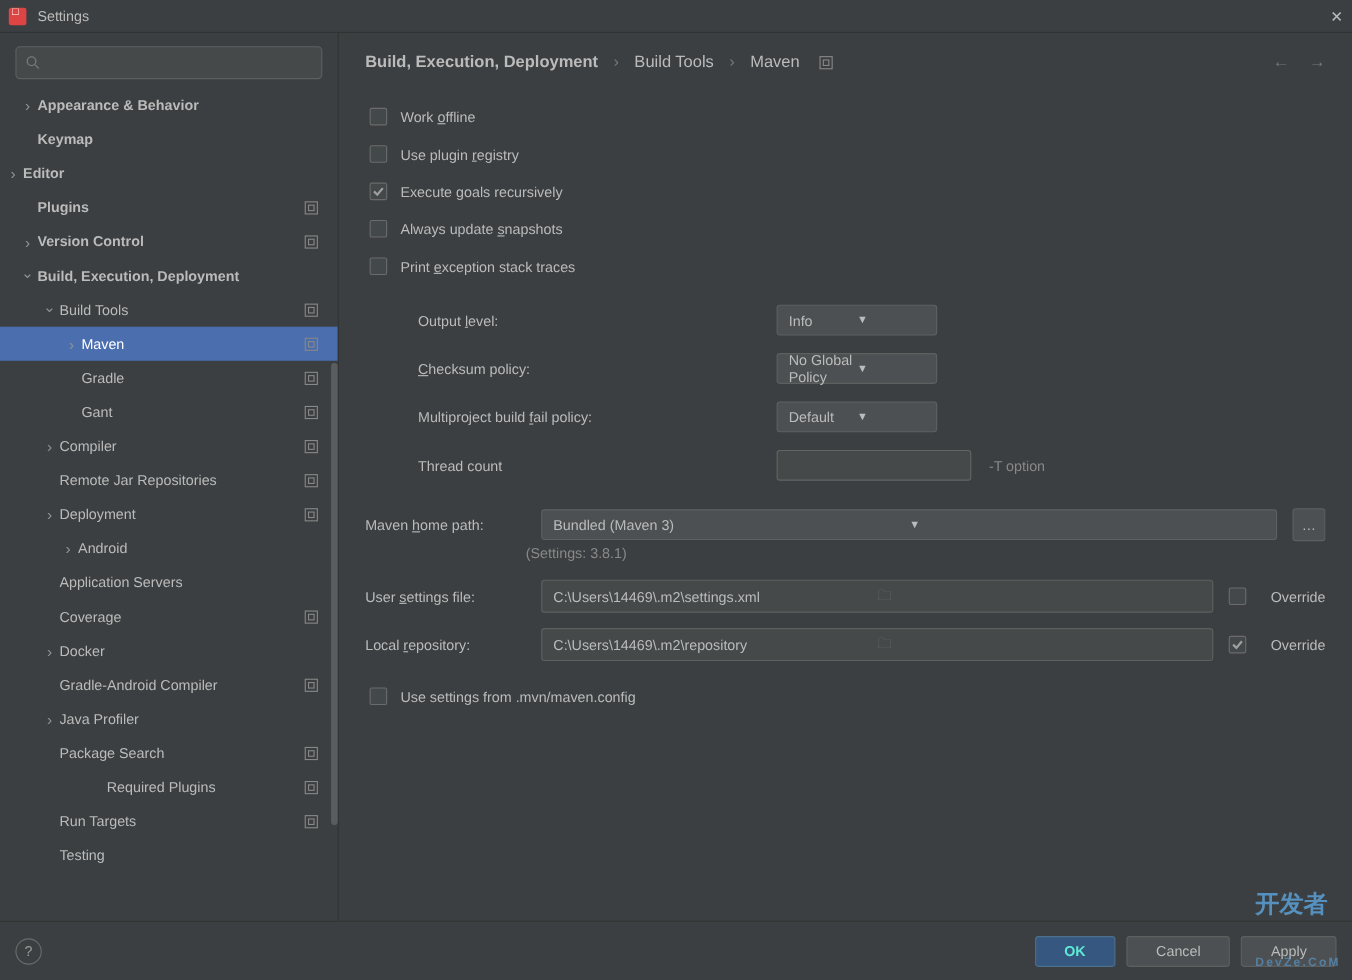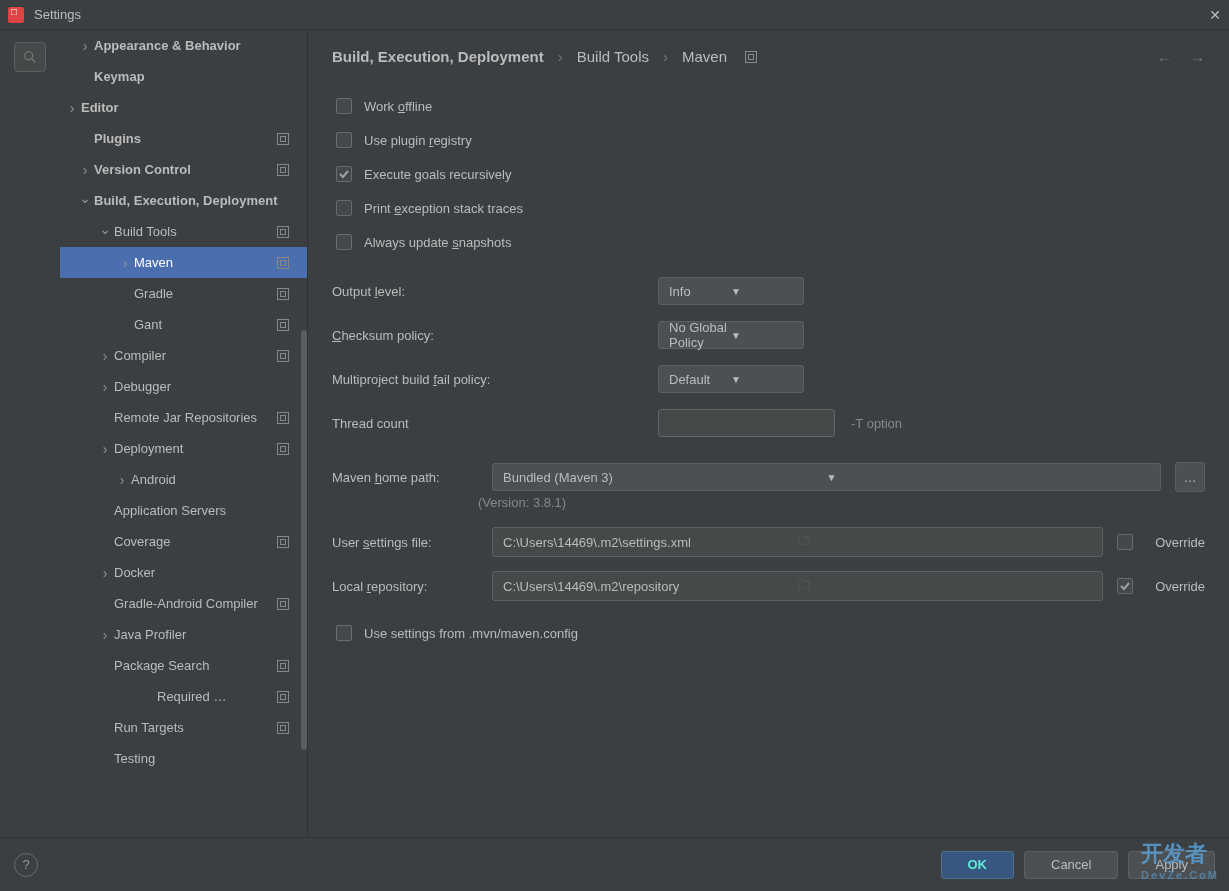--- a/index.html
+++ b/index.html
@@ -4,21 +4,21 @@
 <style>
 * { margin: 0; padding: 0; box-sizing: border-box; font-family: "Segoe UI", sans-serif; }
 body { background: #3c3f41; color: #bbbbbb; font-size: 13px; width: 1229px; height: 891px; overflow: hidden; display: flex; flex-direction: column; }
 .titlebar { height: 30px; background: #3c3f41; border-bottom: 1px solid #323232; display: flex; align-items: center; padding: 0 8px; justify-content: space-between; }
 .titlebar-left { display: flex; align-items: center; gap: 10px; }
 .app-icon { width: 16px; height: 16px; background: #d44; border-radius: 2px; position: relative; display: inline-block; }
 .app-icon::after { content: '□'; position: absolute; color: #fff; font-size: 10px; top: -1px; left: 3px; }
 .title-text { color: #bbbbbb; font-size: 13px; }
 .close-btn { cursor: pointer; color: #bbbbbb; font-size: 14px; }
 .main-area { flex: 1; display: flex; overflow: hidden; }
-.sidebar { width: 308px; background: #3c3f41; border-right: 1px solid #323232; display: flex; flex-direction: row; position: relative; }
+.sidebar { width: 308px; background: #3c3f41; border-right: 1px solid #323232; display: flex; flex-direction: column; position: relative; }
 .search-wrap { padding: 12px 14px 8px; }
 .search-box { width: 100%; height: 30px; background: #45494a; border: 1px solid #5e6060; border-radius: 4px; display: flex; align-items: center; padding: 0 8px; }
 .search-box svg { fill: #787878; }
 .tree { flex: 1; overflow-y: auto; padding-bottom: 8px; }
 .tree-item { display: flex; align-items: center; height: 31px; padding-right: 18px; cursor: pointer; color: #bbbbbb; }
 .tree-item.selected { background: #4b6eaf; color: #fff; }
 .chev { width: 14px; display: inline-flex; justify-content: center; align-items: center; color: #929292; font-size: 10px; margin-right: 2px; }
 .chev.expanded::before { content: '⌄'; font-size: 14px; position: relative; top: -3px; }
 .chev.collapsed::before { content: '›'; font-size: 14px; }
 .chev.none { visibility: hidden; }
@@ -37,21 +37,21 @@
 .bc-icon::after { content:''; position:absolute; inset:2px; border:1px solid #888; }
 .nav-arrows { margin-left: auto; display: flex; gap: 18px; color: #787878; }
 .form-area { flex: 1; overflow-y: auto; }
 .check-row { display: flex; align-items: center; height: 34px; padding-left: 4px; }
 .check-box { width: 16px; height: 16px; border: 1px solid #6b6b6b; border-radius: 2px; background: #43494a; display: flex; align-items: center; justify-content: center; margin-right: 12px; cursor: pointer; flex-shrink:0; }
 .check-box.checked { background: #43494a; }
 .check-box.checked svg { display: block; }
 .check-box svg { display: none; stroke: #a0a0a0; stroke-width: 2; fill: none; }
 .check-label { color: #bbbbbb; }
 .underline-letter { text-decoration: underline; }
-.field-row { display: flex; align-items: center; min-height: 44px; }
+.field-row { display: flex; align-items: center; min-height: 44px; margin-left: 48px; }
 .field-label { width: 326px; color: #bbbbbb; padding-left: 0; }
 .field-label.short { width: 146px; }
 .select-box { width: 146px; height: 28px; background: #4c5052; border: 1px solid #5e6060; border-radius: 3px; display: flex; align-items: center; padding: 0 10px; cursor: pointer; }
 .select-box span { flex: 1; color: #bbbbbb; }
 .select-arrow { color: #9a9a9a; font-size: 10px; }
 .text-input { height: 28px; background: #45494a; border: 1px solid #646464; border-radius: 3px; color: #bbbbbb; padding: 0 10px; }
 .hint-text { color: #888; margin-left: 16px; }
 .path-row { display: flex; align-items: center; min-height: 44px; gap: 14px; }
 .path-select { flex: 1; height: 28px; background: #4c5052; border: 1px solid #5e6060; border-radius: 3px; display: flex; align-items: center; padding: 0 10px; cursor: pointer; }
 .path-select span { flex: 1; color: #bbbbbb; }
@@ -62,21 +62,21 @@
 .file-input span { flex: 1; }
 .folder-icon { color: #6b6b6b; cursor: pointer; }
 .override-wrap { display: flex; align-items: center; gap: 10px; }
 .footer { height: 54px; border-top: 1px solid #323232; display: flex; align-items: center; padding: 0 14px; gap: 10px; }
 .help-btn { width: 24px; height: 24px; border: 1px solid #6b6b6b; border-radius: 50%; display: flex; align-items: center; justify-content: center; color: #9b9b9b; cursor: pointer; font-size: 13px; }
 .spacer { flex: 1; }
 .btn { height: 28px; padding: 0 26px; border-radius: 3px; cursor: pointer; font-size: 13px; display: flex; align-items: center; }
 .btn.primary { background: #365880; border: 1px solid #4c708c; color: #5eead4; font-weight: bold; }
 .btn.secondary { background: #4c5052; border: 1px solid #5e6060; color: #bbbbbb; }
 .watermark { position: absolute; right: 10px; bottom: 10px; color: #5a9fd4; font-size: 22px; font-weight: bold; opacity: 0.85; pointer-events:none;}
-.watermark small { display:block; font-size:11px; letter-spacing:2px; color:#5a9fd4; opacity:0.7; text-align:left;}
+.watermark small { display:block; font-size:11px; letter-spacing:2px; color:#5a9fd4; opacity:0.7; text-align:left;margin-top:32px;}
 </style>
 </head>
 <body>
 
 <div class="titlebar">
   <div class="titlebar-left">
     <span class="app-icon"></span>
     <span class="title-text">Settings</span>
   </div>
   <span class="close-btn">✕</span>
@@ -136,24 +136,20 @@
         </div>
         <div class="tree-item" style="padding-left: 58px;">
           <span class="chev none"></span>
           <span class="tree-label">Gant</span>
           <span class="sq-icon"></span>
         </div>
         <div class="tree-item" style="padding-left: 38px;">
           <span class="chev collapsed"></span>
           <span class="tree-label">Compiler</span>
           <span class="sq-icon"></span>
-        </div>
-        <div class="tree-item" style="padding-left: 38px;">
-          <span class="chev collapsed"></span>
-          <span class="tree-label">Debugger</span>
         </div>
         <div class="tree-item" style="padding-left: 38px;">
           <span class="chev none"></span>
           <span class="tree-label">Remote Jar Repositories</span>
           <span class="sq-icon"></span>
         </div>
         <div class="tree-item" style="padding-left: 38px;">
           <span class="chev collapsed"></span>
           <span class="tree-label">Deployment</span>
           <span class="sq-icon"></span>
@@ -233,25 +229,25 @@
       <div class="check-row">
           <span class="check-box checked">
             <svg width="12" height="12" viewBox="0 0 12 12">
               <polyline points="2,6 5,9 10,3"></polyline>
             </svg>
           </span>
           <span class="check-label">Execute goals recursively</span>
         </div>
       <div class="check-row">
           <span class="check-box"></span>
+          <span class="check-label">Always update <span class="underline-letter">s</span>napshots</span>
+        </div>
+      <div class="check-row">
+          <span class="check-box"></span>
           <span class="check-label">Print <span class="underline-letter">e</span>xception stack traces</span>
-        </div>
-      <div class="check-row">
-          <span class="check-box"></span>
-          <span class="check-label">Always update <span class="underline-letter">s</span>napshots</span>
         </div>
 
       <div style="height:10px"></div>
 
       <div class="field-row">
         <span class="field-label">Output <span class="underline-letter">l</span>evel:</span>
         <div class="select-box">
             <span>Info</span>
             <span class="select-arrow">▼</span>
           </div>
@@ -279,21 +275,21 @@
       <div style="height:10px"></div>
 
       <div class="path-row">
         <span class="field-label short">Maven <span class="underline-letter">h</span>ome path:</span>
         <div class="path-select">
             <span>Bundled (Maven 3)</span>
             <span class="select-arrow">▼</span>
           </div>
         <div class="small-btn">…</div>
       </div>
-      <div class="version-text">(Version: 3.8.1)</div>
+      <div class="version-text">(Settings: 3.8.1)</div>
 
       <div class="file-input-row">
         <span class="field-label short">User <span class="underline-letter">s</span>ettings file:</span>
         <div class="file-input">
             <span>C:\Users\14469\.m2\settings.xml</span>
             <span class="folder-icon">🗀</span>
           </div>
         <div class="override-wrap">
             <span class="check-box"></span>
             <span>Override</span>

